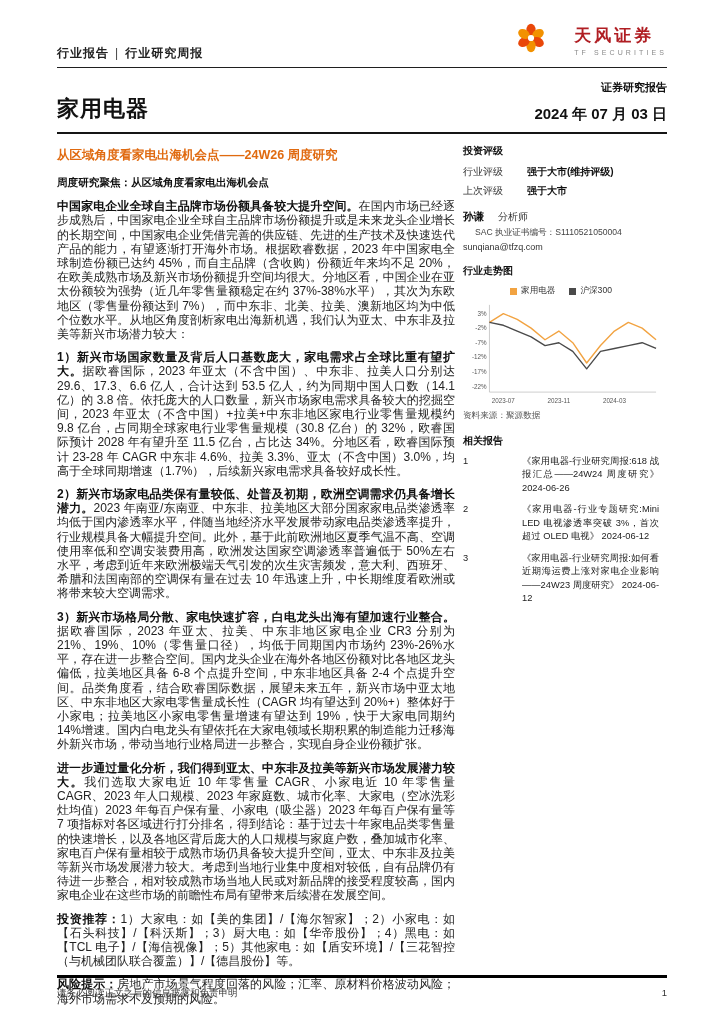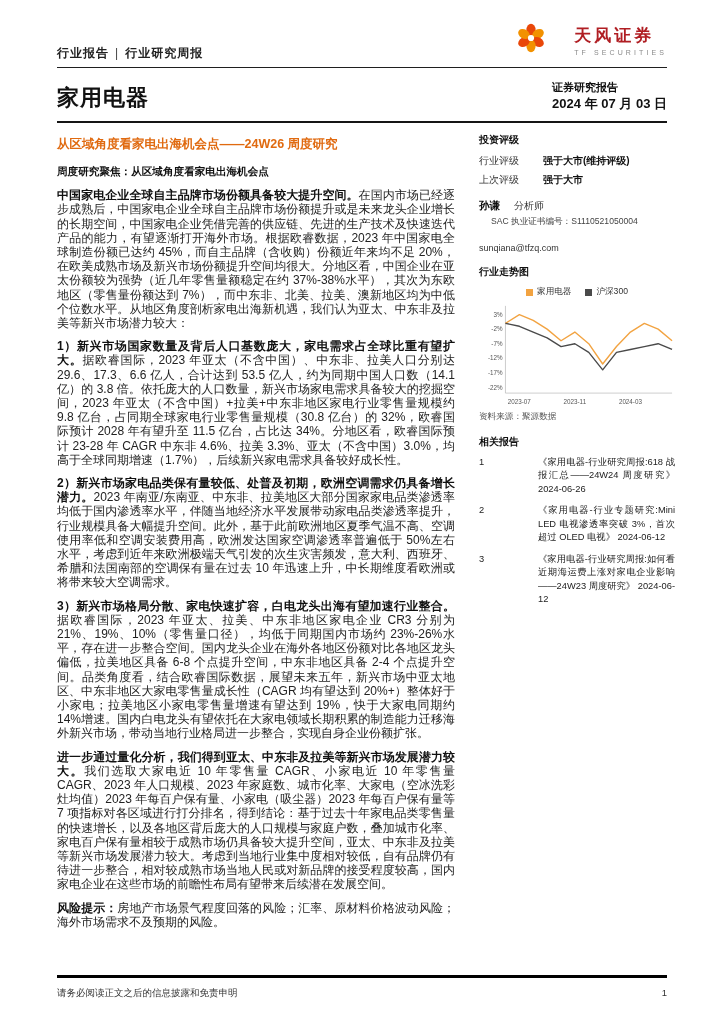--- a/index.html
+++ b/index.html
@@ -17,26 +17,26 @@
   .crumb { font-size:12px; font-weight:bold; color:#222; letter-spacing:1px; }
   .crumb .sep { margin:0 6px; font-weight:normal; color:#444; }
   .logo-wrap { display:flex; align-items:center; gap:25px; margin-bottom:2px; }
   .logo-text-cn { font-size:17px; font-weight:bold; color:#b01e23; letter-spacing:3px; }
   .logo-text-en { font-size:7px; color:#8a8a8a; letter-spacing:3.1px; margin-top:2px; }
 
   
   .title-row { display:flex; justify-content:space-between; align-items:flex-end;
     margin-top:12px; border-bottom:2px solid #151515; padding-bottom:8px; }
   h1.industry { font-size:22px; font-weight:bold; color:#111; letter-spacing:1px; }
-  .title-right { }
+  .title-right { text-align:right; }
   .report-type { font-size:11px; font-weight:bold; color:#111; }
-  .report-date { font-size:13px; font-weight:bold; color:#111; margin-top:0; }
-
-  
-  .columns { display:flex; gap:24px; margin-top:10px; }
+  .report-date { font-size:15px; font-weight:bold; color:#111; margin-top:10px; }
+
+  
+  .columns { display:flex; gap:8px; margin-top:10px; }
   main.leftcol { width:398px; flex:0 0 398px; }
   aside.rightcol { width:196px; flex:0 0 196px; font-size:10px; }
 
   .subtitle { color:#e06a10; font-weight:bold; font-size:12.5px; line-height:1.45;
     margin:2px 0 12px 0; }
 
   .focus-heading { font-weight:bold; font-size:10.6px; margin-bottom:9px; color:#111; }
   .body-par { font-size:12px; line-height:14.2px; text-align:justify; margin-bottom:9px; color:#222; }
   .body-par b.lead { color:#111; }
 
@@ -45,21 +45,21 @@
   .side-heading { font-weight:bold; font-size:10px; color:#111; margin-bottom:7px; }
   .rating-row { display:flex; margin-bottom:5px; }
   .rating-label { width:64px; color:#333; }
   .rating-value { font-weight:bold; color:#111; }
 
   .author-block { margin-bottom:8px; }
   .author-line { display:flex; gap:14px; align-items:flex-start; }
   .author-name { font-weight:bold; font-size:10.5px; color:#111; }
   .author-role { font-size:10px; color:#333; }
   .author-cert { font-size:8.6px; color:#444; margin-top:3px;margin-left:12px; }
-  .author-email { font-size:9px; color:#333; margin-top:15px; text-decoration:none; display:block; }
+  .author-email { font-size:9px; color:#333; margin-top:3px; text-decoration:none; display:block; }
 
   .legend { display:flex; gap:14px; justify-content:center; font-size:8.6px; color:#333; margin-bottom:2px; }
   .legend-item { display:flex; align-items:center; gap:4px; }
   .swatch { width:7px; height:7px; display:inline-block; background:#999; }
   .chart-box svg { width:100%; height:auto; display:block; }
   .tick { font-size:6.4px; fill:#555; }
   .chart-source { font-size:8.6px; color:#555; margin-top:3px; }
 
   .related-item { display:flex; gap:4px; font-size:9.3px; line-height:13.5px; margin-bottom:8px; color:#222; }
   .related-num { flex:0 0 9px; }
@@ -112,20 +112,21 @@
     <div class="columns">
       <main class="leftcol">
         <div class="subtitle">从区域角度看家电出海机会点——24W26 周度研究</div>
         <div class="focus-heading">周度研究聚焦：从区域角度看家电出海机会点</div>
 
         <p class="body-par"><b class="lead">中国家电企业全球自主品牌市场份额具备较大提升空间。</b><span>在国内市场已经逐步成熟后，中国家电企业全球自主品牌市场份额提升或是未来龙头企业增长的长期空间，中国家电企业凭借完善的供应链、先进的生产技术及快速迭代产品的能力，有望逐渐打开海外市场。根据欧睿数据，2023 年中国家电全球制造份额已达约 45%，而自主品牌（含收购）份额近年来均不足 20%，在欧美成熟市场及新兴市场份额提升空间均很大。分地区看，中国企业在亚太份额较为强势（近几年零售量额稳定在约 37%-38%水平），其次为东欧地区（零售量份额达到 7%），而中东非、北美、拉美、澳新地区均为中低个位数水平。从地区角度剖析家电出海新机遇，我们认为亚太、中东非及拉美等新兴市场潜力较大：</span></p>
         <p class="body-par"><b class="lead">1）新兴市场国家数量及背后人口基数庞大，家电需求占全球比重有望扩大。</b><span>据欧睿国际，2023 年亚太（不含中国）、中东非、拉美人口分别达 29.6、17.3、6.6 亿人，合计达到 53.5 亿人，约为同期中国人口数（14.1 亿）的 3.8 倍。依托庞大的人口数量，新兴市场家电需求具备较大的挖掘空间，2023 年亚太（不含中国）+拉美+中东非地区家电行业零售量规模约 9.8 亿台，占同期全球家电行业零售量规模（30.8 亿台）的 32%，欧睿国际预计 2028 年有望升至 11.5 亿台，占比达 34%。分地区看，欧睿国际预计 23-28 年 CAGR 中东非 4.6%、拉美 3.3%、亚太（不含中国）3.0%，均高于全球同期增速（1.7%），后续新兴家电需求具备较好成长性。</span></p>
         <p class="body-par"><b class="lead">2）新兴市场家电品类保有量较低、处普及初期，欧洲空调需求仍具备增长潜力。</b><span>2023 年南亚/东南亚、中东非、拉美地区大部分国家家电品类渗透率均低于国内渗透率水平，伴随当地经济水平发展带动家电品类渗透率提升，行业规模具备大幅提升空间。此外，基于此前欧洲地区夏季气温不高、空调使用率低和空调安装费用高，欧洲发达国家空调渗透率普遍低于 50%左右水平，考虑到近年来欧洲极端天气引发的次生灾害频发，意大利、西班牙、希腊和法国南部的空调保有量在过去 10 年迅速上升，中长期维度看欧洲或将带来较大空调需求。</span></p>
         <p class="body-par"><b class="lead">3）新兴市场格局分散、家电快速扩容，白电龙头出海有望加速行业整合。</b><span>据欧睿国际，2023 年亚太、拉美、中东非地区家电企业 CR3 分别为 21%、19%、10%（零售量口径），均低于同期国内市场约 23%-26%水平，存在进一步整合空间。国内龙头企业在海外各地区份额对比各地区龙头偏低，拉美地区具备 6-8 个点提升空间，中东非地区具备 2-4 个点提升空间。品类角度看，结合欧睿国际数据，展望未来五年，新兴市场中亚太地区、中东非地区大家电零售量成长性（CAGR 均有望达到 20%+）整体好于小家电；拉美地区小家电零售量增速有望达到 19%，快于大家电同期约 14%增速。国内白电龙头有望依托在大家电领域长期积累的制造能力迁移海外新兴市场，带动当地行业格局进一步整合，实现自身企业份额扩张。</span></p>
         <p class="body-par"><b class="lead">进一步通过量化分析，我们得到亚太、中东非及拉美等新兴市场发展潜力较大。</b><span>我们选取大家电近 10 年零售量 CAGR、小家电近 10 年零售量 CAGR、2023 年人口规模、2023 年家庭数、城市化率、大家电（空冰洗彩灶均值）2023 年每百户保有量、小家电（吸尘器）2023 年每百户保有量等 7 项指标对各区域进行打分排名，得到结论：基于过去十年家电品类零售量的快速增长，以及各地区背后庞大的人口规模与家庭户数，叠加城市化率、家电百户保有量相较于成熟市场仍具备较大提升空间，亚太、中东非及拉美等新兴市场发展潜力较大。考虑到当地行业集中度相对较低，自有品牌仍有待进一步整合，相对较成熟市场当地人民或对新品牌的接受程度较高，国内家电企业在这些市场的前瞻性布局有望带来后续潜在发展空间。</span></p>
+        <p class="body-par"><b class="lead">投资推荐：</b><span>1）大家电：如【美的集团】/【海尔智家】；2）小家电：如【石头科技】/【科沃斯】；3）厨大电：如【华帝股份】；4）黑电：如【TCL 电子】/【海信视像】；5）其他家电：如【盾安环境】/【三花智控（与机械团队联合覆盖）】/【德昌股份】等。</span></p>
         <p class="body-par"><b class="lead">风险提示：</b><span>房地产市场景气程度回落的风险；汇率、原材料价格波动风险；海外市场需求不及预期的风险。</span></p>
       </main>
 
       <aside class="rightcol">
 
         <div class="side-section">
           <div class="side-heading">投资评级</div>
           <div class="rating-row">
             <span class="rating-label">行业评级</span>
             <span class="rating-value">强于大市(维持评级)</span>

